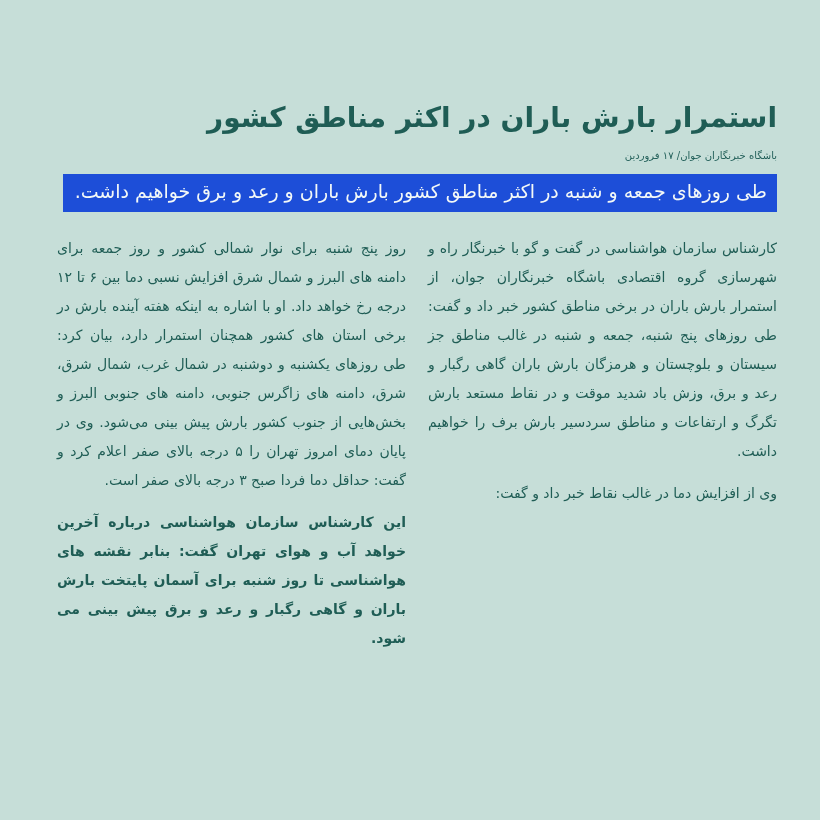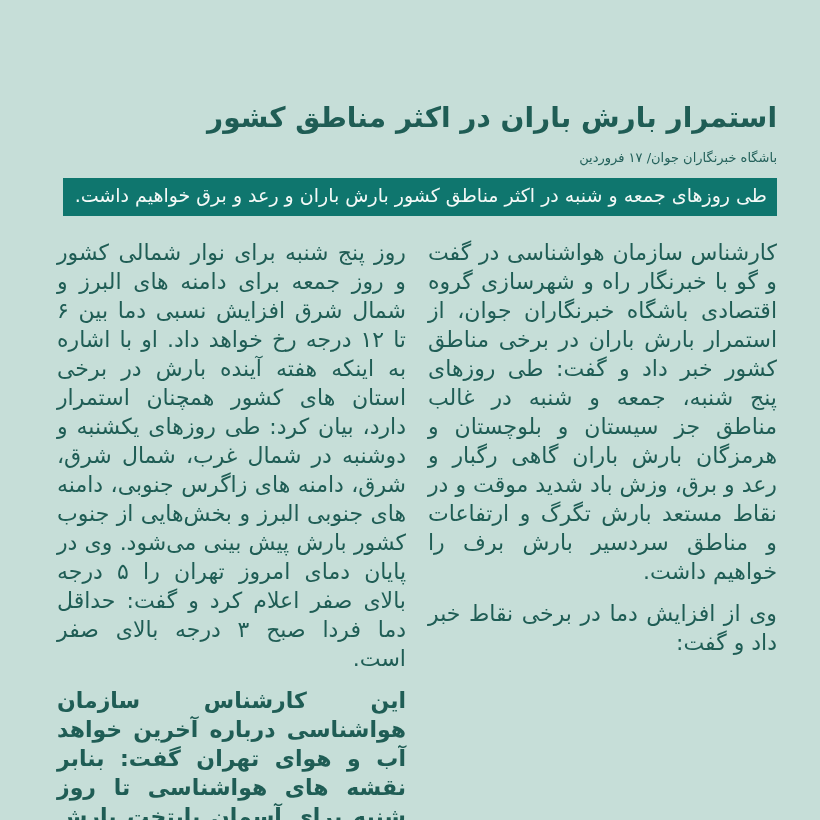--- a/index.html
+++ b/index.html
@@ -24,48 +24,48 @@
   .article-title {
     margin: 0;
     font-size: 28px;
     font-weight: bold;
     line-height: 1.3;
     text-align: right;
     color: #1f5d55;
   }
   .byline {
     margin-top: 14px;
-    font-size: 13px;
+    font-size: 10px;
     text-align: right;
     color: #23605a;
   }
   .highlight-banner {
     margin-top: 13px;
     margin-left: -20px;
     width: fit-content;
     max-width: calc(100% + 20px);
-    background: #0f766e;
+    background: #1d4ed8;
     color: #f4f9f7;
     font-size: 19px;
     line-height: 1.45;
     padding: 4px 10px 6px 12px;
     text-align: right;
   }
   .columns {
     display: flex;
     gap: 22px;
     margin-top: 22px;
   }
   .column {
     flex: 1 1 0;
     min-width: 0;
   }
   .column p {
     margin: 0 0 13px 0;
-    font-size: 22px;
+    font-size: 14px;
     line-height: 29px;
     text-align: justify;
     color: #1f5d55;
   }
   .column p.bold {
     font-weight: bold;
   }
 </style>
 </head>
 <body>
@@ -75,21 +75,21 @@
   <h1 class="article-title">استمرار بارش باران در اکثر مناطق کشور</h1>
 
   <div class="byline">باشگاه خبرنگاران جوان/ ۱۷ فروردین</div>
 
   <div class="highlight-banner">طی روزهای جمعه و شنبه در اکثر مناطق کشور بارش باران و رعد و برق خواهیم داشت.</div>
 
   <div class="columns">
 
     <div class="column">
       <p>کارشناس سازمان هواشناسی در گفت و گو با خبرنگار راه و شهرسازی گروه اقتصادی باشگاه خبرنگاران جوان، از استمرار بارش باران در برخی مناطق کشور خبر داد و گفت: طی روزهای پنج شنبه، جمعه و شنبه در غالب مناطق جز سیستان و بلوچستان و هرمزگان بارش باران گاهی رگبار و رعد و برق، وزش باد شدید موقت و در نقاط مستعد بارش تگرگ و ارتفاعات و مناطق سردسیر بارش برف را خواهیم داشت.</p>
-      <p>وی از افزایش دما در برخی نقاط خبر داد و گفت:</p>
+      <p>وی از افزایش دما در غالب نقاط خبر داد و گفت:</p>
     </div>
 
     <div class="column">
       <p>روز پنج شنبه برای نوار شمالی کشور و روز جمعه برای دامنه های البرز و شمال شرق افزایش نسبی دما بین ۶ تا ۱۲ درجه رخ خواهد داد. او با اشاره به اینکه هفته آینده بارش در برخی استان های کشور همچنان استمرار دارد، بیان کرد: طی روزهای یکشنبه و دوشنبه در شمال غرب، شمال شرق، شرق، دامنه های زاگرس جنوبی، دامنه های جنوبی البرز و بخش‌هایی از جنوب کشور بارش پیش بینی می‌شود. وی در پایان دمای امروز تهران را ۵ درجه بالای صفر اعلام کرد و گفت: حداقل دما فردا صبح ۳ درجه بالای صفر است.</p>
       <p class="bold">این کارشناس سازمان هواشناسی درباره آخرین خواهد آب و هوای تهران گفت: بنابر نقشه های هواشناسی تا روز شنبه برای آسمان پایتخت بارش باران و گاهی رگبار و رعد و برق پیش بینی می شود.</p>
     </div>
 
   </div>
 
 </div>

